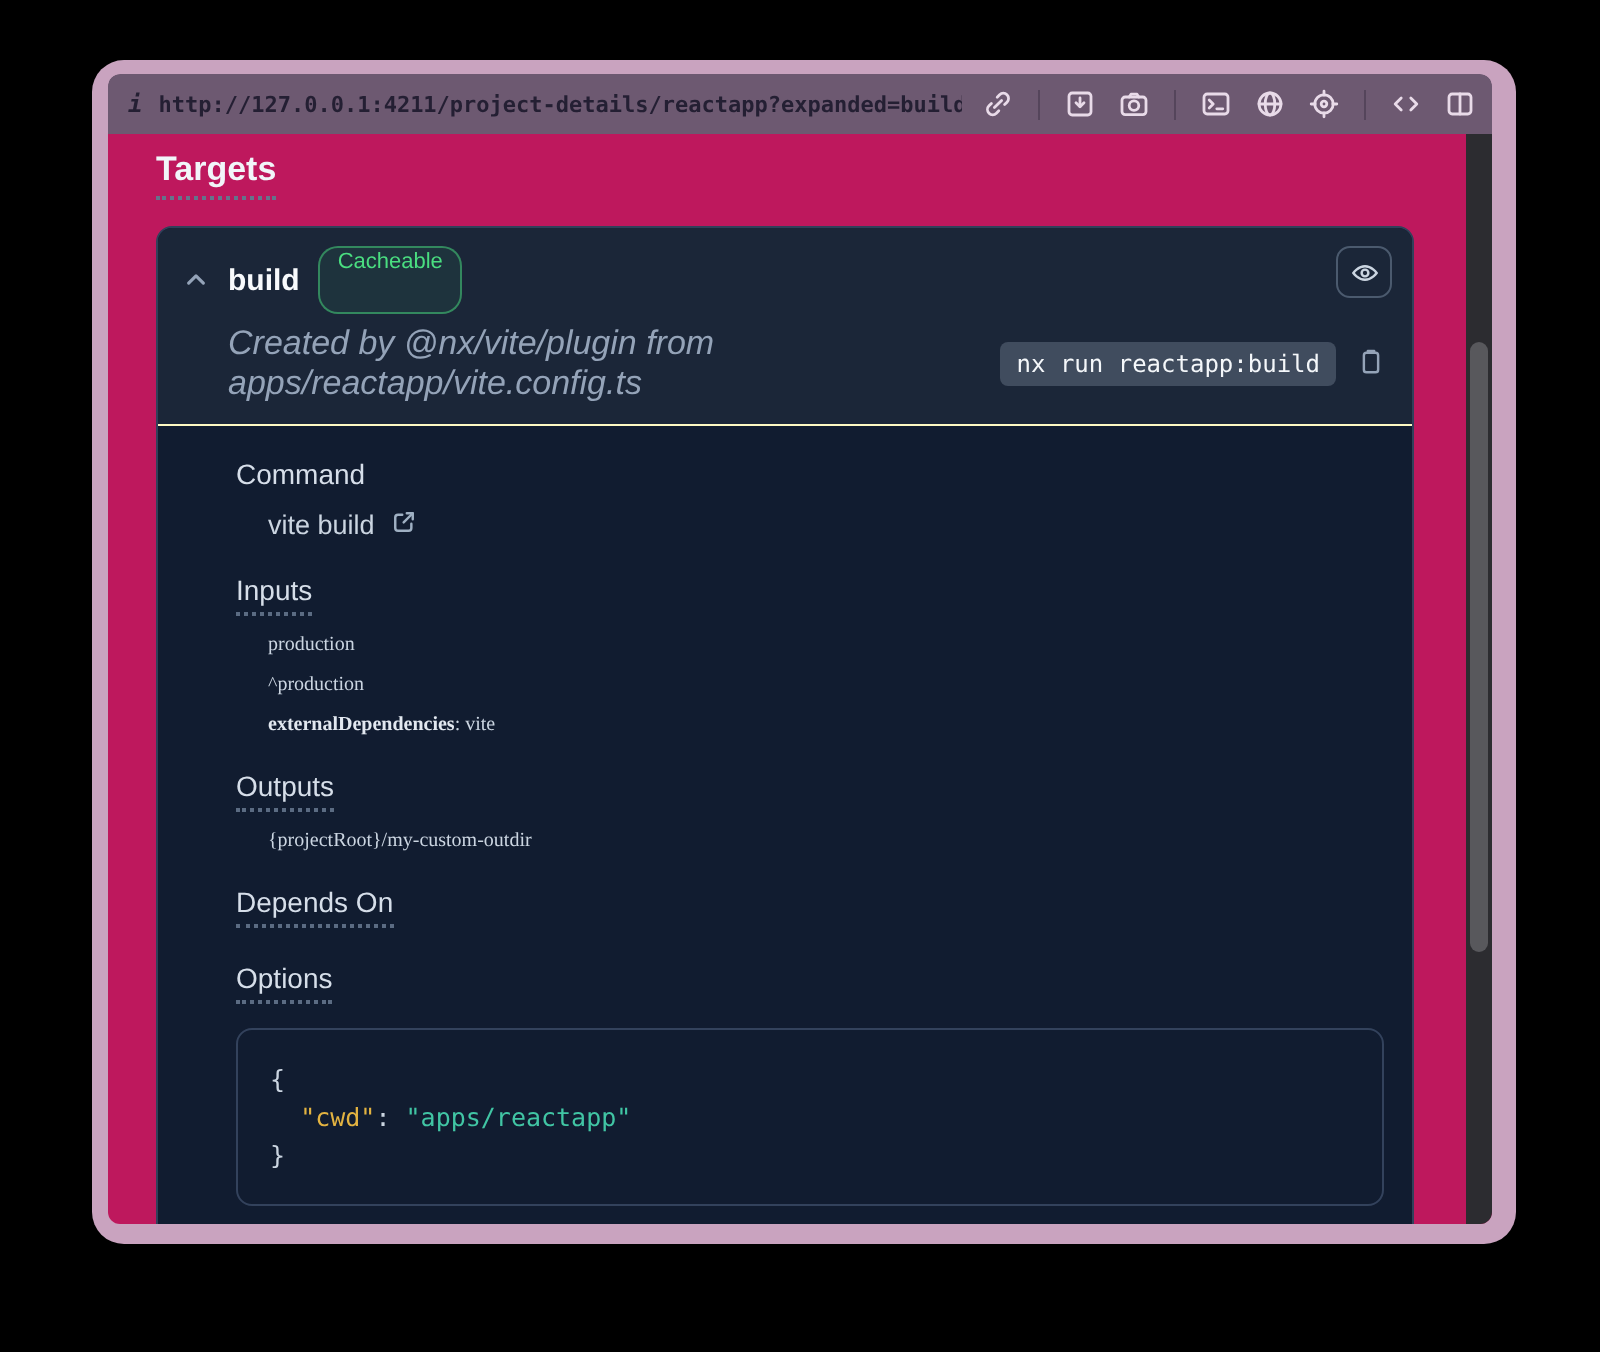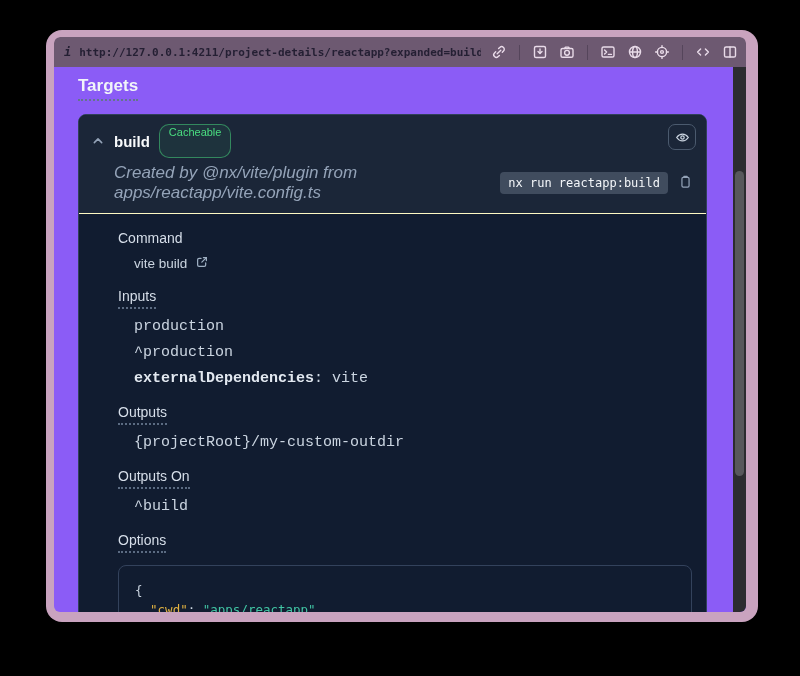--- a/index.html
+++ b/index.html
@@ -23,21 +23,21 @@
     padding:0 6px 0 10px; gap:8px; border-radius:6px 6px 0 0;
   }
   .info-glyph { font-family:"DejaVu Sans Mono", monospace; font-size:12px; font-weight:bold; color:#241f33; font-style:italic; }
   .urlbar { font-family:"DejaVu Sans Mono", monospace; font-size:11px; font-weight:bold; color:#241f33; flex:1; white-space:nowrap; overflow:hidden; }
   .tb-icons { display:flex; align-items:center; gap:7px; }
   .tbtn { background:none; border:none; width:20px; height:20px; display:flex; align-items:center; justify-content:center; color:#e9dbe9; cursor:pointer; padding:0; }
   .tbtn svg { width:16px; height:16px; stroke:#e9dbe9; fill:none; stroke-width:1.4; stroke-linecap:round; stroke-linejoin:round; }
   .tb-sep { width:1px; height:15px; background:#55455b; margin:0 3px; }
 
   
-  .content { position:relative; flex:1; background:#8b5cf6; overflow:hidden; }
+  .content { position:relative; flex:1; background:#be185d; overflow:hidden; }
   .scroll-track { position:absolute; top:0; right:0; width:13px; bottom:0; background:#2c2c30; }
   .scroll-thumb { position:absolute; top:104px; left:2px; width:9px; height:305px; background:#58585c; border-radius:5px; }
   .inner { position:absolute; inset:0 13px 0 0; padding:6px 26px 0 24px; overflow:hidden; }
 
   .page-heading { margin-top:-4px; }
   .page-heading span { display:inline-block; font-size:17px; font-weight:700; color:#f1f5f9; border-bottom:2px dotted #64748b; padding-bottom:3px; }
 
   
   .card { margin-top:13px; border:1px solid #31405a; border-radius:8px; background:#111c30; overflow:hidden; }
   .card-head { background:#1b2638; border-bottom:1px solid #fef9c3; position:relative; }
@@ -60,21 +60,21 @@
   .copybtn { background:none; border:none; width:18px; height:18px; cursor:pointer; padding:0; }
   .copybtn svg { width:15px; height:15px; stroke:#94a3b8; fill:none; stroke-width:1.3; stroke-linejoin:round; }
 
   .card-body { padding:16px 14px 24px 12px; }
   .sec { margin-top:17px;margin-left:27px; }
   .sec:first-child { margin-top:0; }
   .sec h3 { font-size:14px; font-weight:500; color:#d6dee9; }
   .sec h3 span { display:inline-block; }
   .sec h3 span.dotted { border-bottom:2px dotted #5b6b82; padding-bottom:3px; }
   .item { margin-top:9px; padding-left:16px; color:#cbd5e1; }
-  .mono { font-family:Liberation Mono, monospace; font-size:15px; white-space:pre; }
+  .mono { font-family:Liberation Serif, serif; font-size:10px; white-space:pre; }
   .mono b { color:#e2e8f0; }
   .item.sans { font-size:13.5px; display:flex; align-items:center; gap:7px; }
   .linkbtn { background:none; border:none; width:16px; height:16px; cursor:pointer; padding:0; }
   .linkbtn svg { width:14px; height:14px; stroke:#9fb0c3; fill:none; stroke-width:1.4; stroke-linecap:round; stroke-linejoin:round; }
 
   .codeblock { margin-top:12px; border:1px solid #33425c; border-radius:8px; padding:15px 16px; font-family:"DejaVu Sans Mono", monospace; font-size:12.5px; line-height:19px; }
   .cline { white-space:pre; color:#cbd5e1; }
   .json-key { color:#e3b341; }
   .json-str { color:#41c5a4; }
   .json-punct { color:#cbd5e1; }
@@ -208,22 +208,21 @@
                 <div class="item mono">^production</div>
                 <div class="item mono"><b>externalDependencies</b><span>: vite</span></div>
               </div>
 
               <div class="sec">
                 <h3><span class="dotted">Outputs</span></h3>
                 <div class="item mono">{projectRoot}/my-custom-outdir</div>
               </div>
 
               <div class="sec">
-                <h3><span class="dotted">Outputs On</span></h3>
-                <div class="item mono">^build</div>
+                <h3><span class="dotted">Depends On</span></h3>
               </div>
 
               <div class="sec">
                 <h3><span class="dotted">Options</span></h3>
                 <div class="codeblock">
                   <div class="cline"><span class="json-punct">{</span></div>
                   <div class="cline"><span>  </span><span class="json-key">"cwd"</span><span class="json-punct">: </span><span class="json-str">"apps/reactapp"</span></div>
                   <div class="cline"><span class="json-punct">}</span></div>
                 </div>
               </div>

